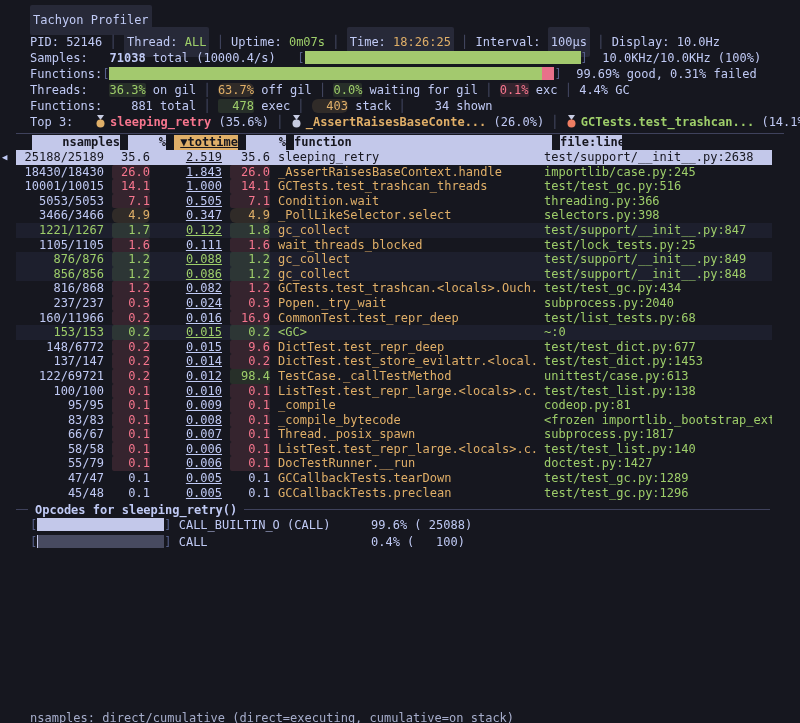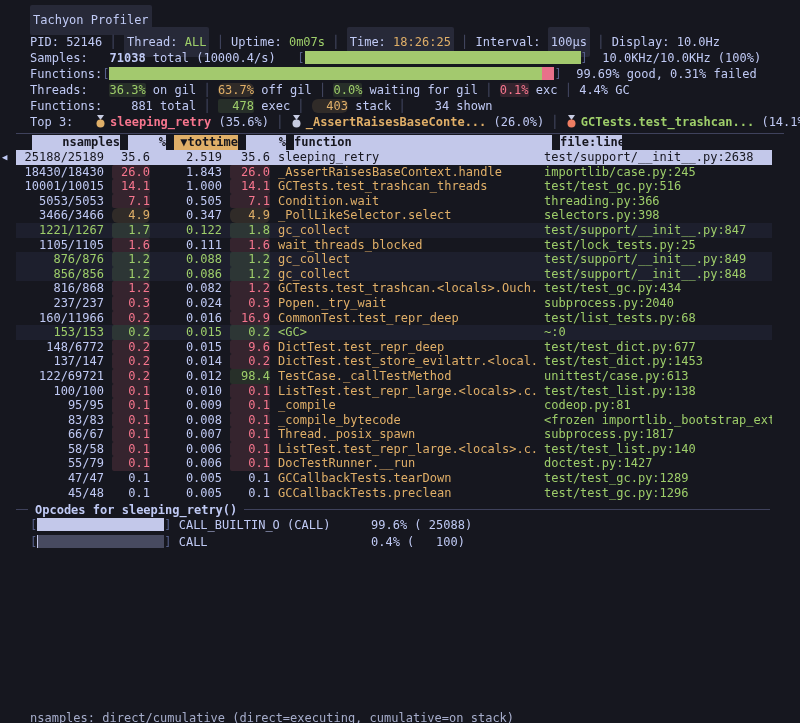--- a/index.html
+++ b/index.html
@@ -35,21 +35,21 @@
   .medal{display:inline-block;width:11px;height:13px;vertical-align:-2px;margin-right:4px;}
 
   .table-sep{border-top:1px solid #3f425c;margin:2px 16px 0 16px;}
   .ptable{margin-left:16px;width:756px;}
   .thead,.trow{display:flex;align-items:stretch;}
   .thead{height:15px;line-height:15px;margin-top:1px;padding-left:16px;}
   .trow{height:14.6px;line-height:14.6px;position:relative;white-space:pre;}
   .cell{overflow:hidden;white-space:pre;}
   .col-ns{width:88px;text-align:right;}
   .col-p1{width:38px;text-align:right;margin-left:8px;}
-  .col-tt{width:64px;text-align:right;margin-left:8px;}
+  .col-tt{width:64px;text-align:right;margin-left:8px;text-decoration:underline;}
   .col-p2{width:40px;text-align:right;margin-left:8px;}
   .col-fn{width:258px;text-align:left;margin-left:8px;}
   .col-file{flex:1;text-align:left;margin-left:8px;}
   .hcell{background:#c3c8ea;color:#16161e;font-weight:bold;}
   .hcell.sort{background:#e0af68;}
   .trow.selected{background:#c3c8ea;}
   .trow.selected .cell{color:#16161e !important;background:none !important;}
   .trow.gcrow{background:#1d1f2d;}
   .sel-marker{position:absolute;left:-14px;top:0;color:#c0caf5;font-size:9px;line-height:14.6px;}
 

